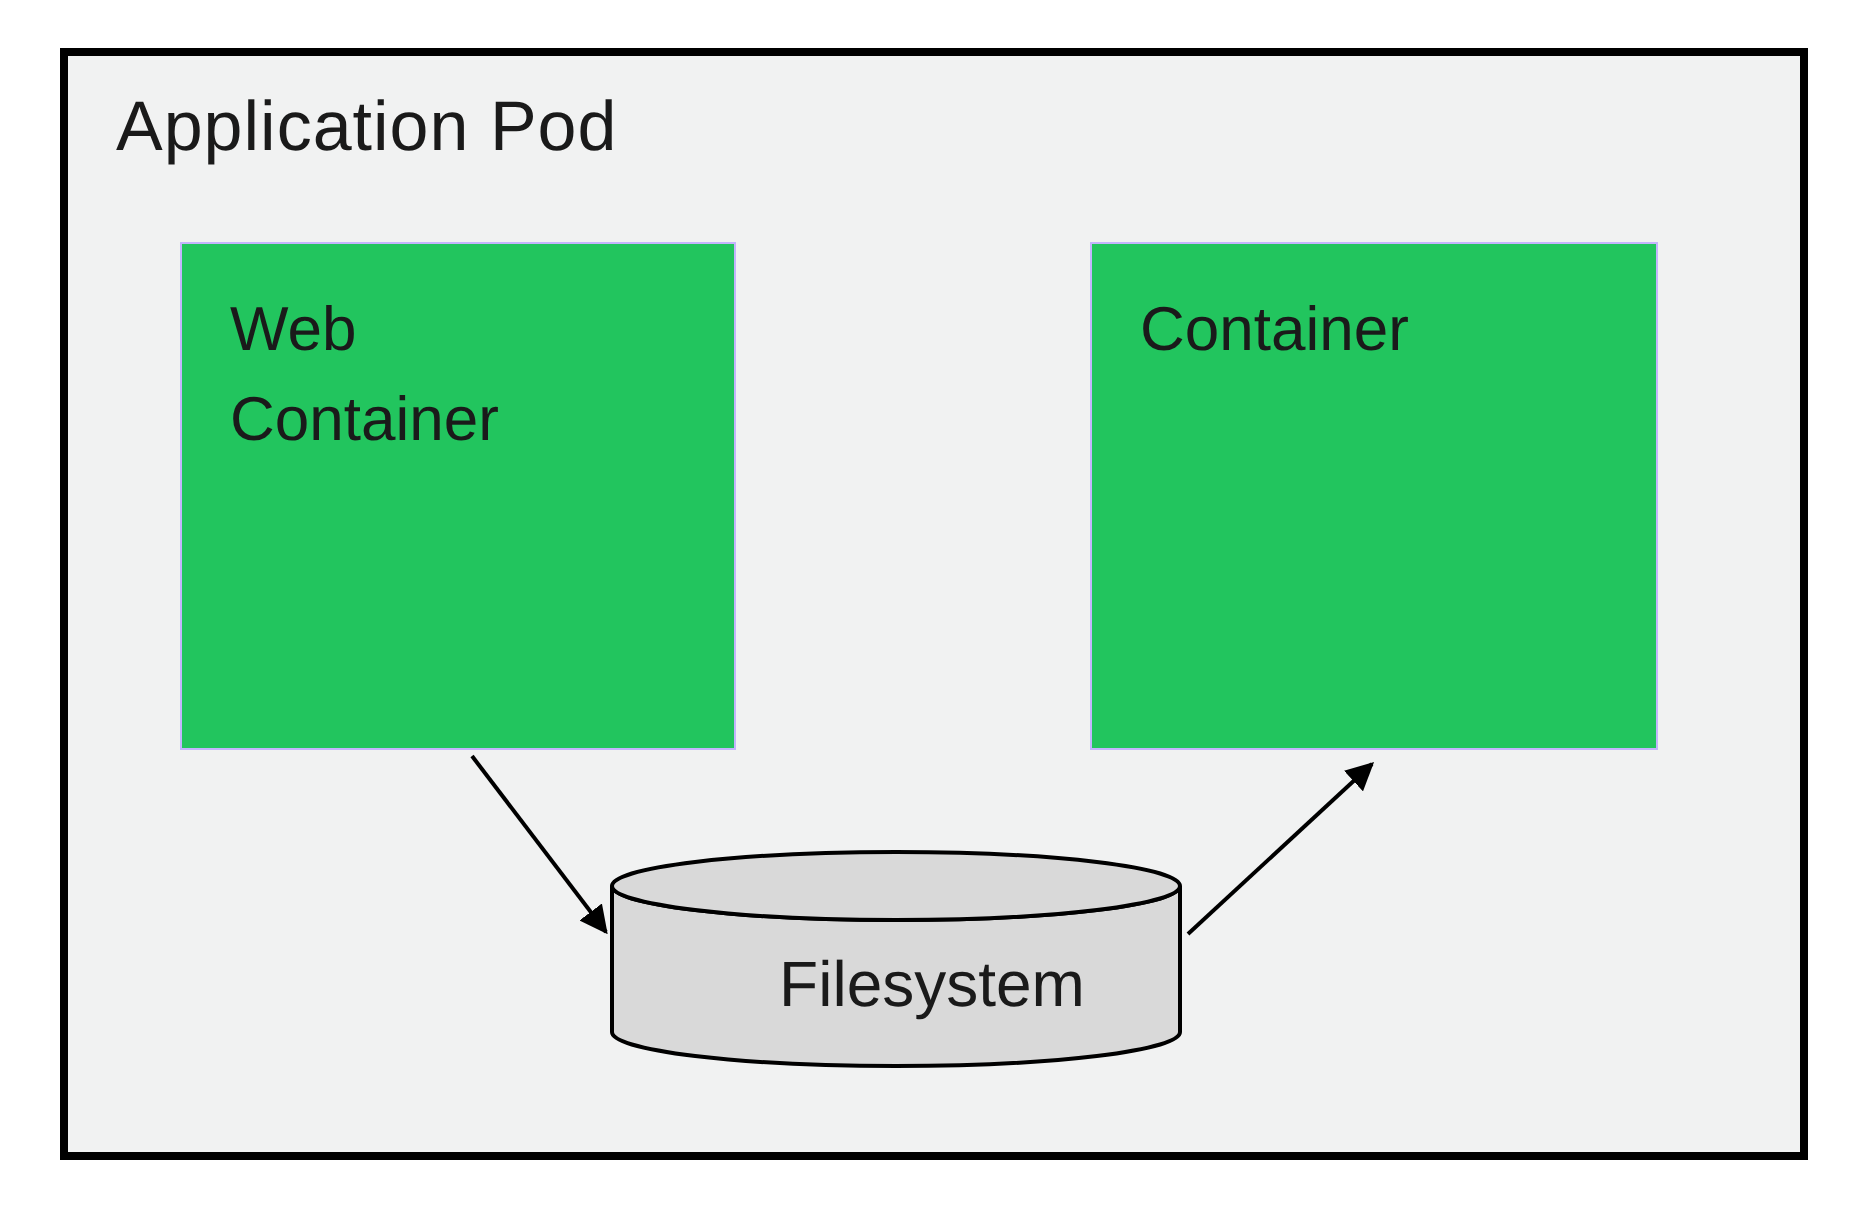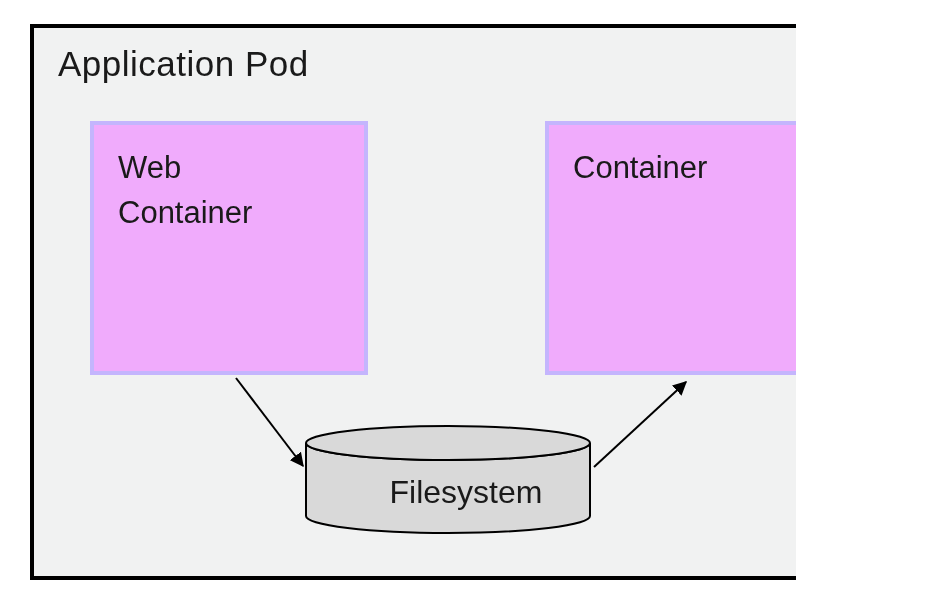--- a/index.html
+++ b/index.html
@@ -3,21 +3,21 @@
 <meta charset="utf-8">
 <style>
   html, body {
     margin: 0;
     padding: 0;
     background: #ffffff;
     font-family: "Liberation Sans", sans-serif;
   }
   .stage {
     position: relative;
-    width: 796px;
+    width: 932px;
     height: 604px;
     background: #ffffff;
     overflow: hidden;
   }
   .pod-frame {
     position: absolute;
     left: 30px;
     top: 24px;
     width: 866px;
     height: 548px;
@@ -28,22 +28,22 @@
   .pod-title {
     position: absolute;
     left: 58px;
     top: 44px;
     font-size: 35px;
     color: #1a1a1a;
     letter-spacing: 0.5px;
   }
   .node-box {
     position: absolute;
-    background: #f0abfc;
-    border: 4px solid #c4b5fd;
+    background: #22c55e;
+    border: 1px solid #c4b5fd;
     box-sizing: border-box;
     padding: 20px 10px 0 24px;
     font-size: 31px;
     line-height: 45px;
     color: #1a1a1a;
   }
   .node-box .label-line { display: block; }
   #web-server-box {
     left: 90px;
     top: 121px;

